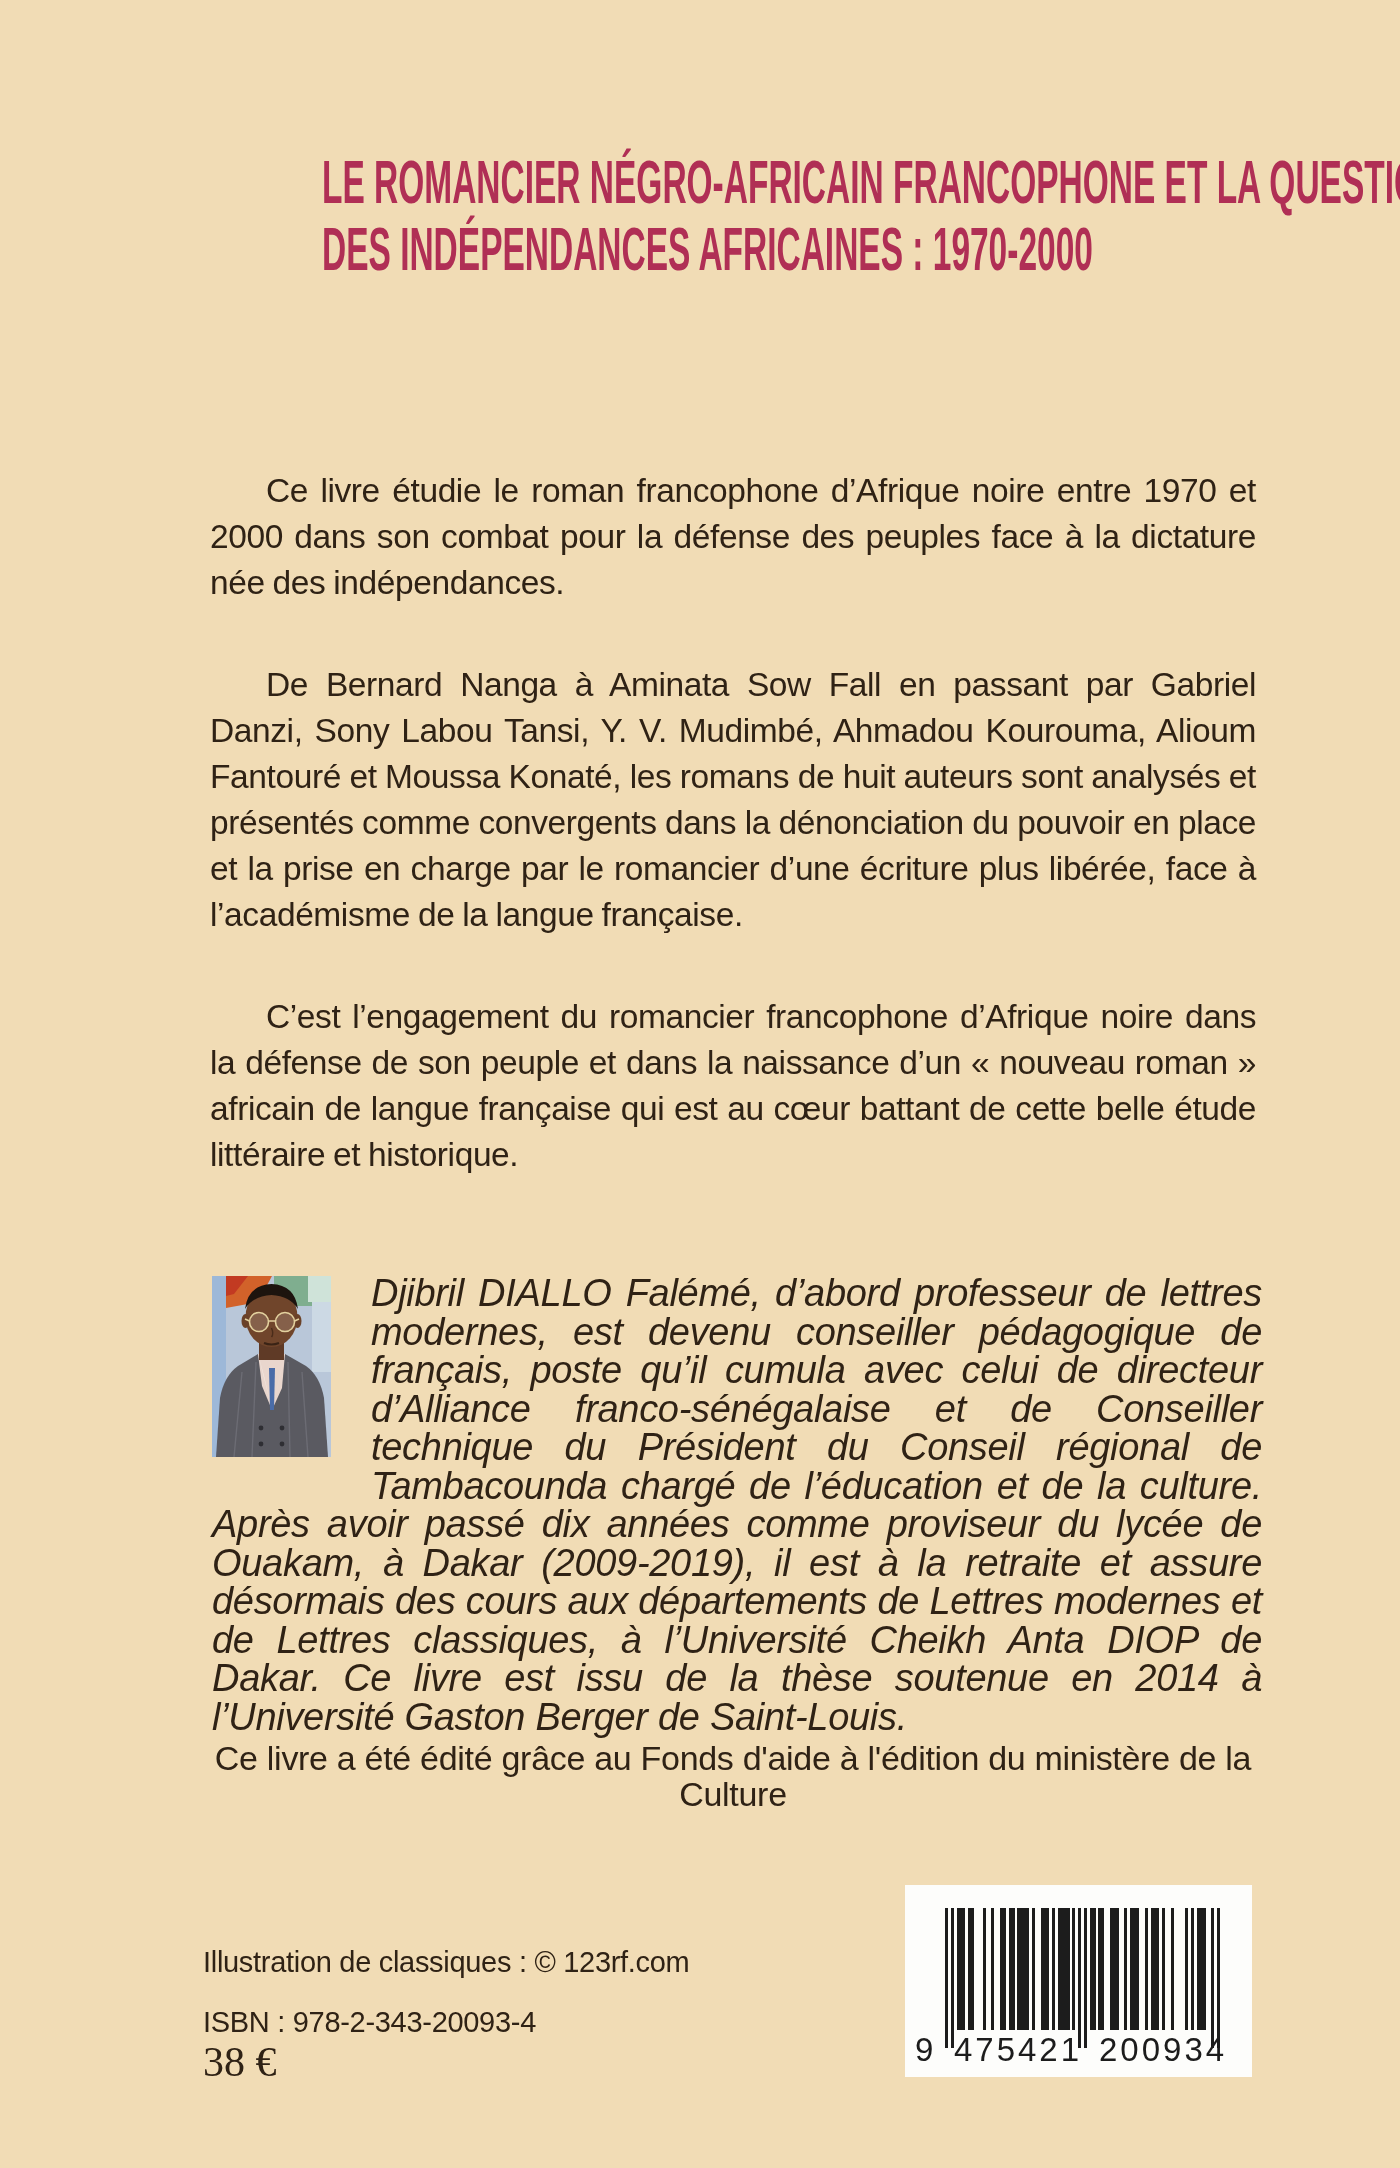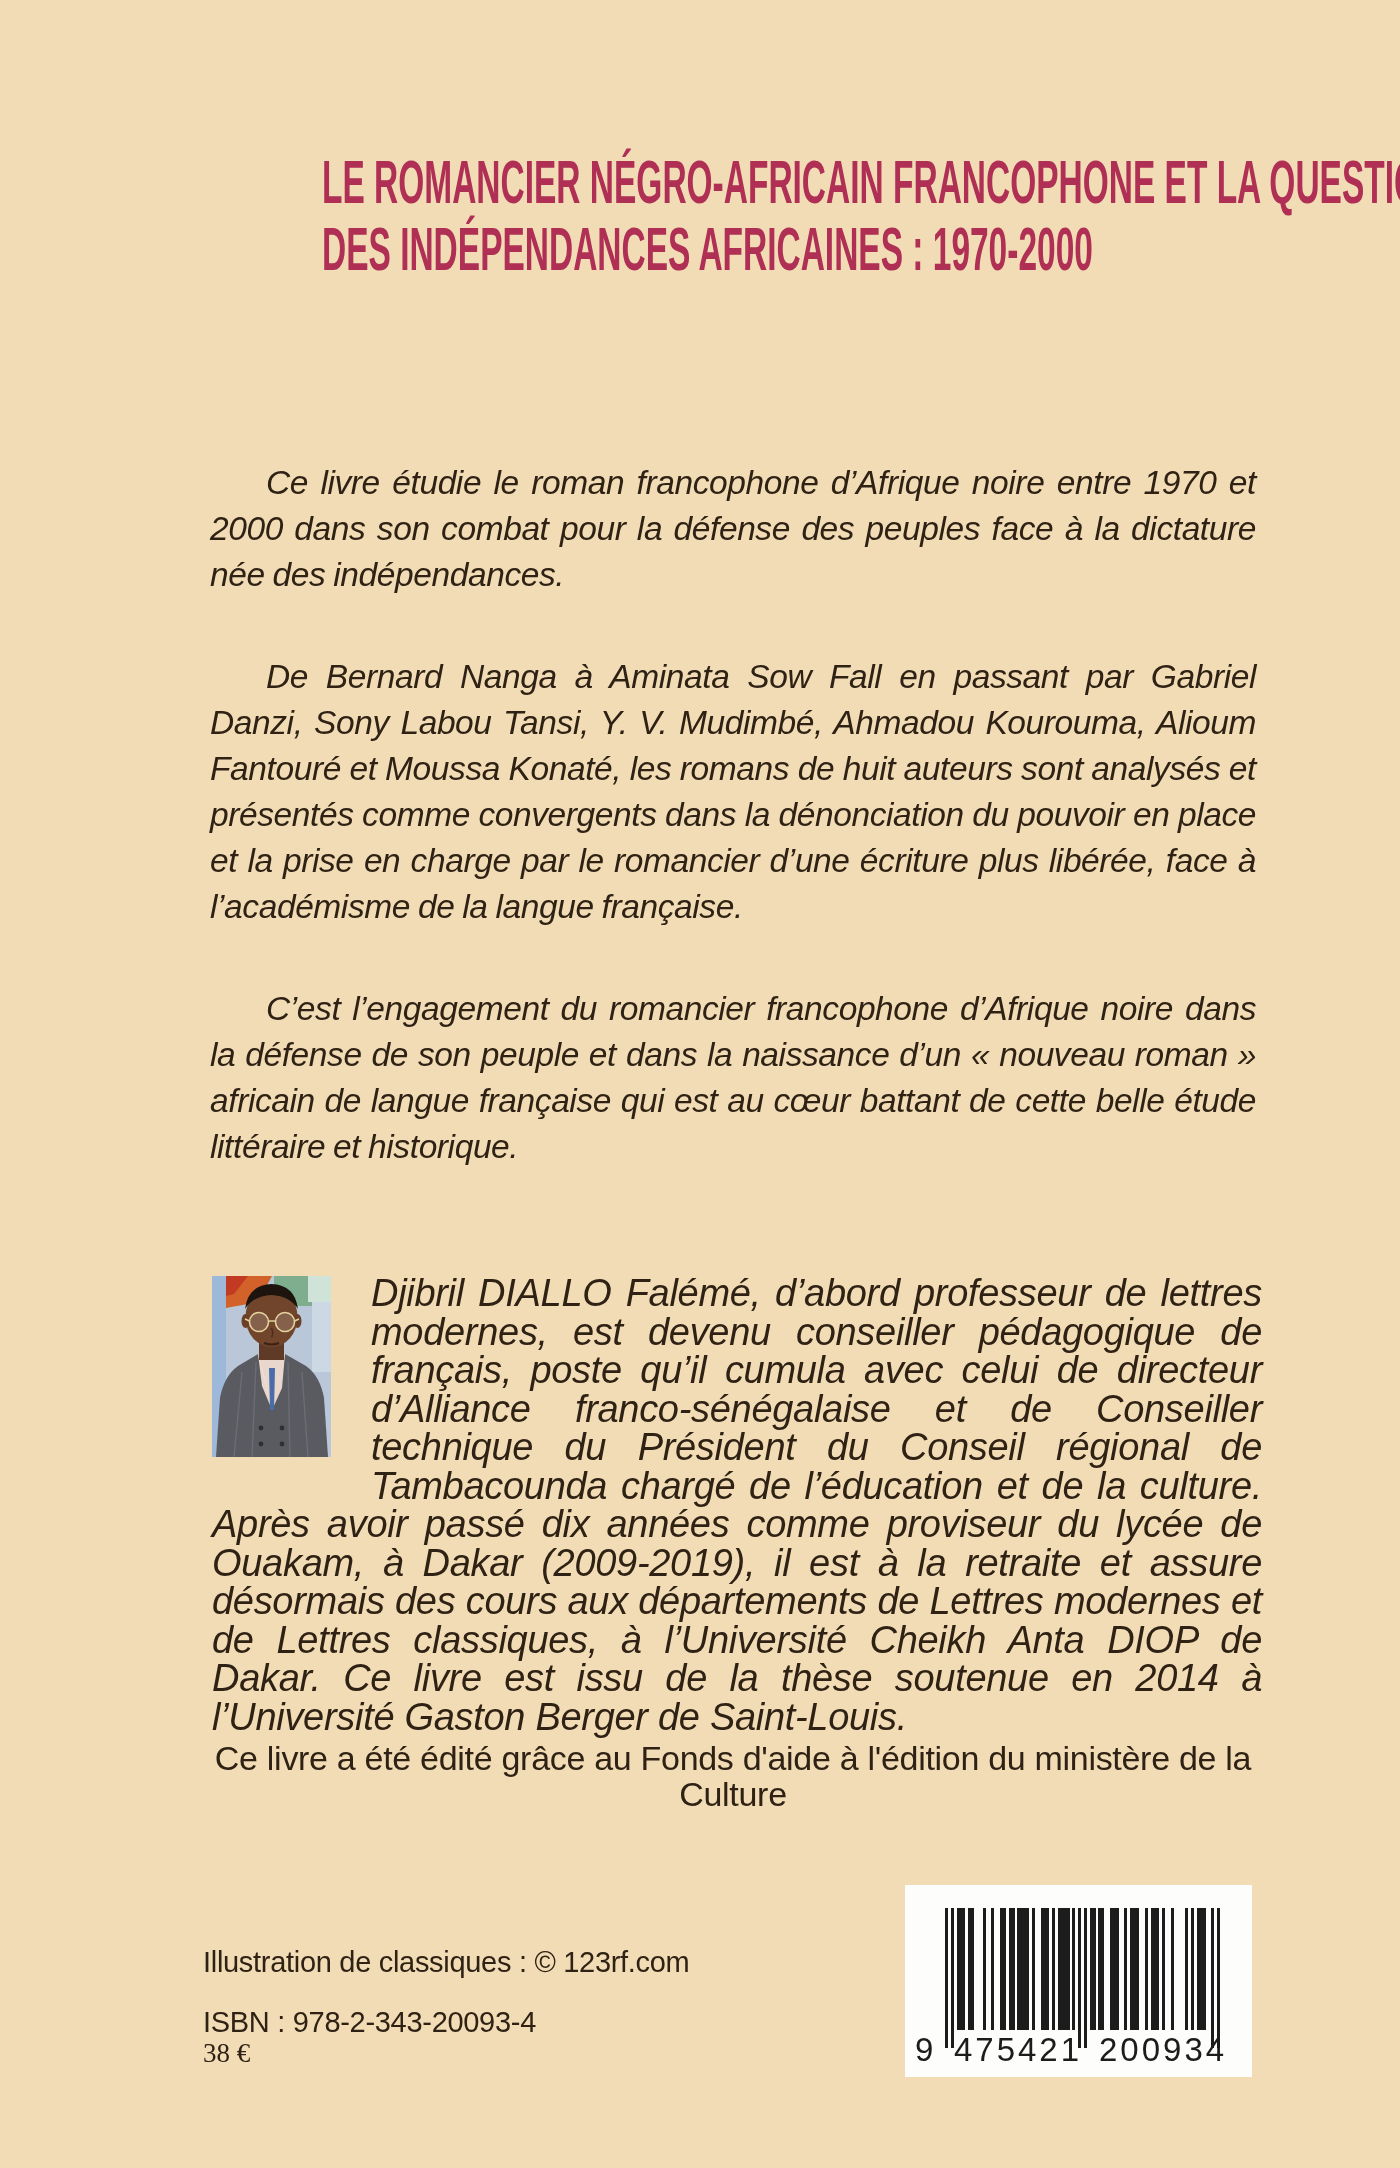--- a/index.html
+++ b/index.html
@@ -27,21 +27,21 @@
     transform-origin:50% 50%;
     letter-spacing:0px;
   }
   
   .synopsis{
     position:absolute;top:456px;left:210px;width:1046px;
     font-size:33.5px;line-height:46px;
     letter-spacing:-0.4px;word-spacing:-1px;
     text-align:justify;
   }
-  .synopsis p{margin:4px 0 56px 0;text-indent:56px;font-style:italic;}
+  .synopsis p{margin:12px 0 56px 0;text-indent:56px;}
   
   .bio{
     position:absolute;top:1274px;left:212px;width:1050px;
     font-style:italic;
     font-size:38px;line-height:38.5px;
     letter-spacing:-0.3px;
     text-align:justify;
   }
   .photo{
     float:left;
@@ -63,21 +63,21 @@
     position:absolute;top:1946px;left:203px;
     font-size:29px;letter-spacing:-0.3px;
   }
   .isbn{
     position:absolute;top:2006px;left:203px;
     font-size:29px;letter-spacing:-0.3px;text-align:center;
   }
   .price{
     position:absolute;top:2038px;left:203px;
     font-family:"Liberation Serif",serif;
-    font-size:27px;
+    font-size:42px;
   }
   
   .barcode-box{
     position:absolute;top:1885px;left:905px;
     width:347px;height:192px;
     background:#fdfdfb;
   }
   .barcode-bars{
     position:absolute;top:23px;left:40px;
     width:275px;height:140px;

